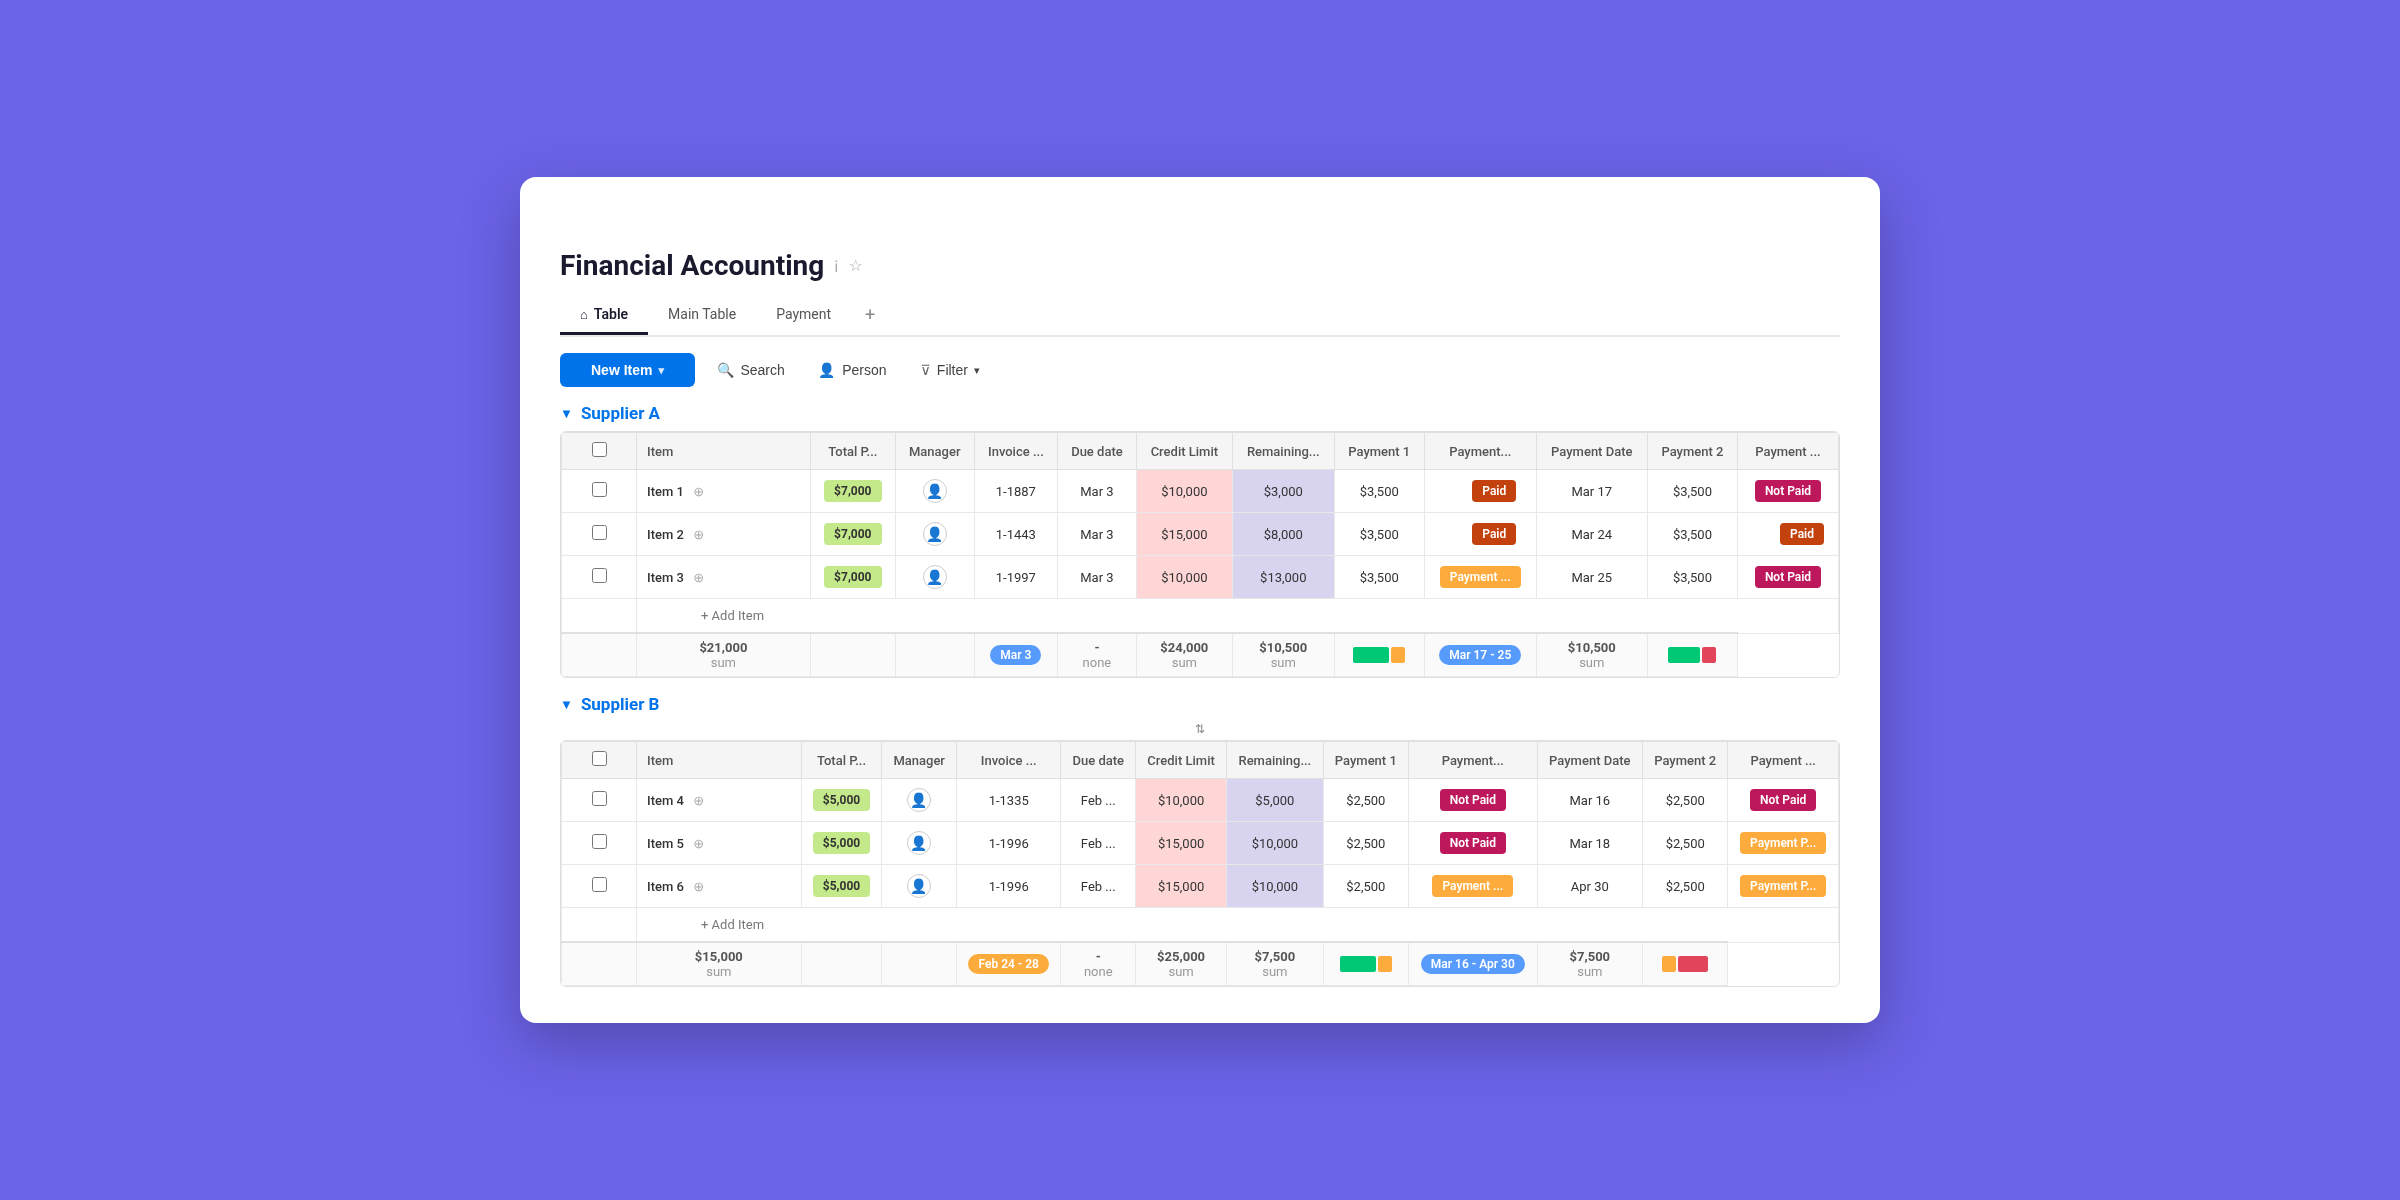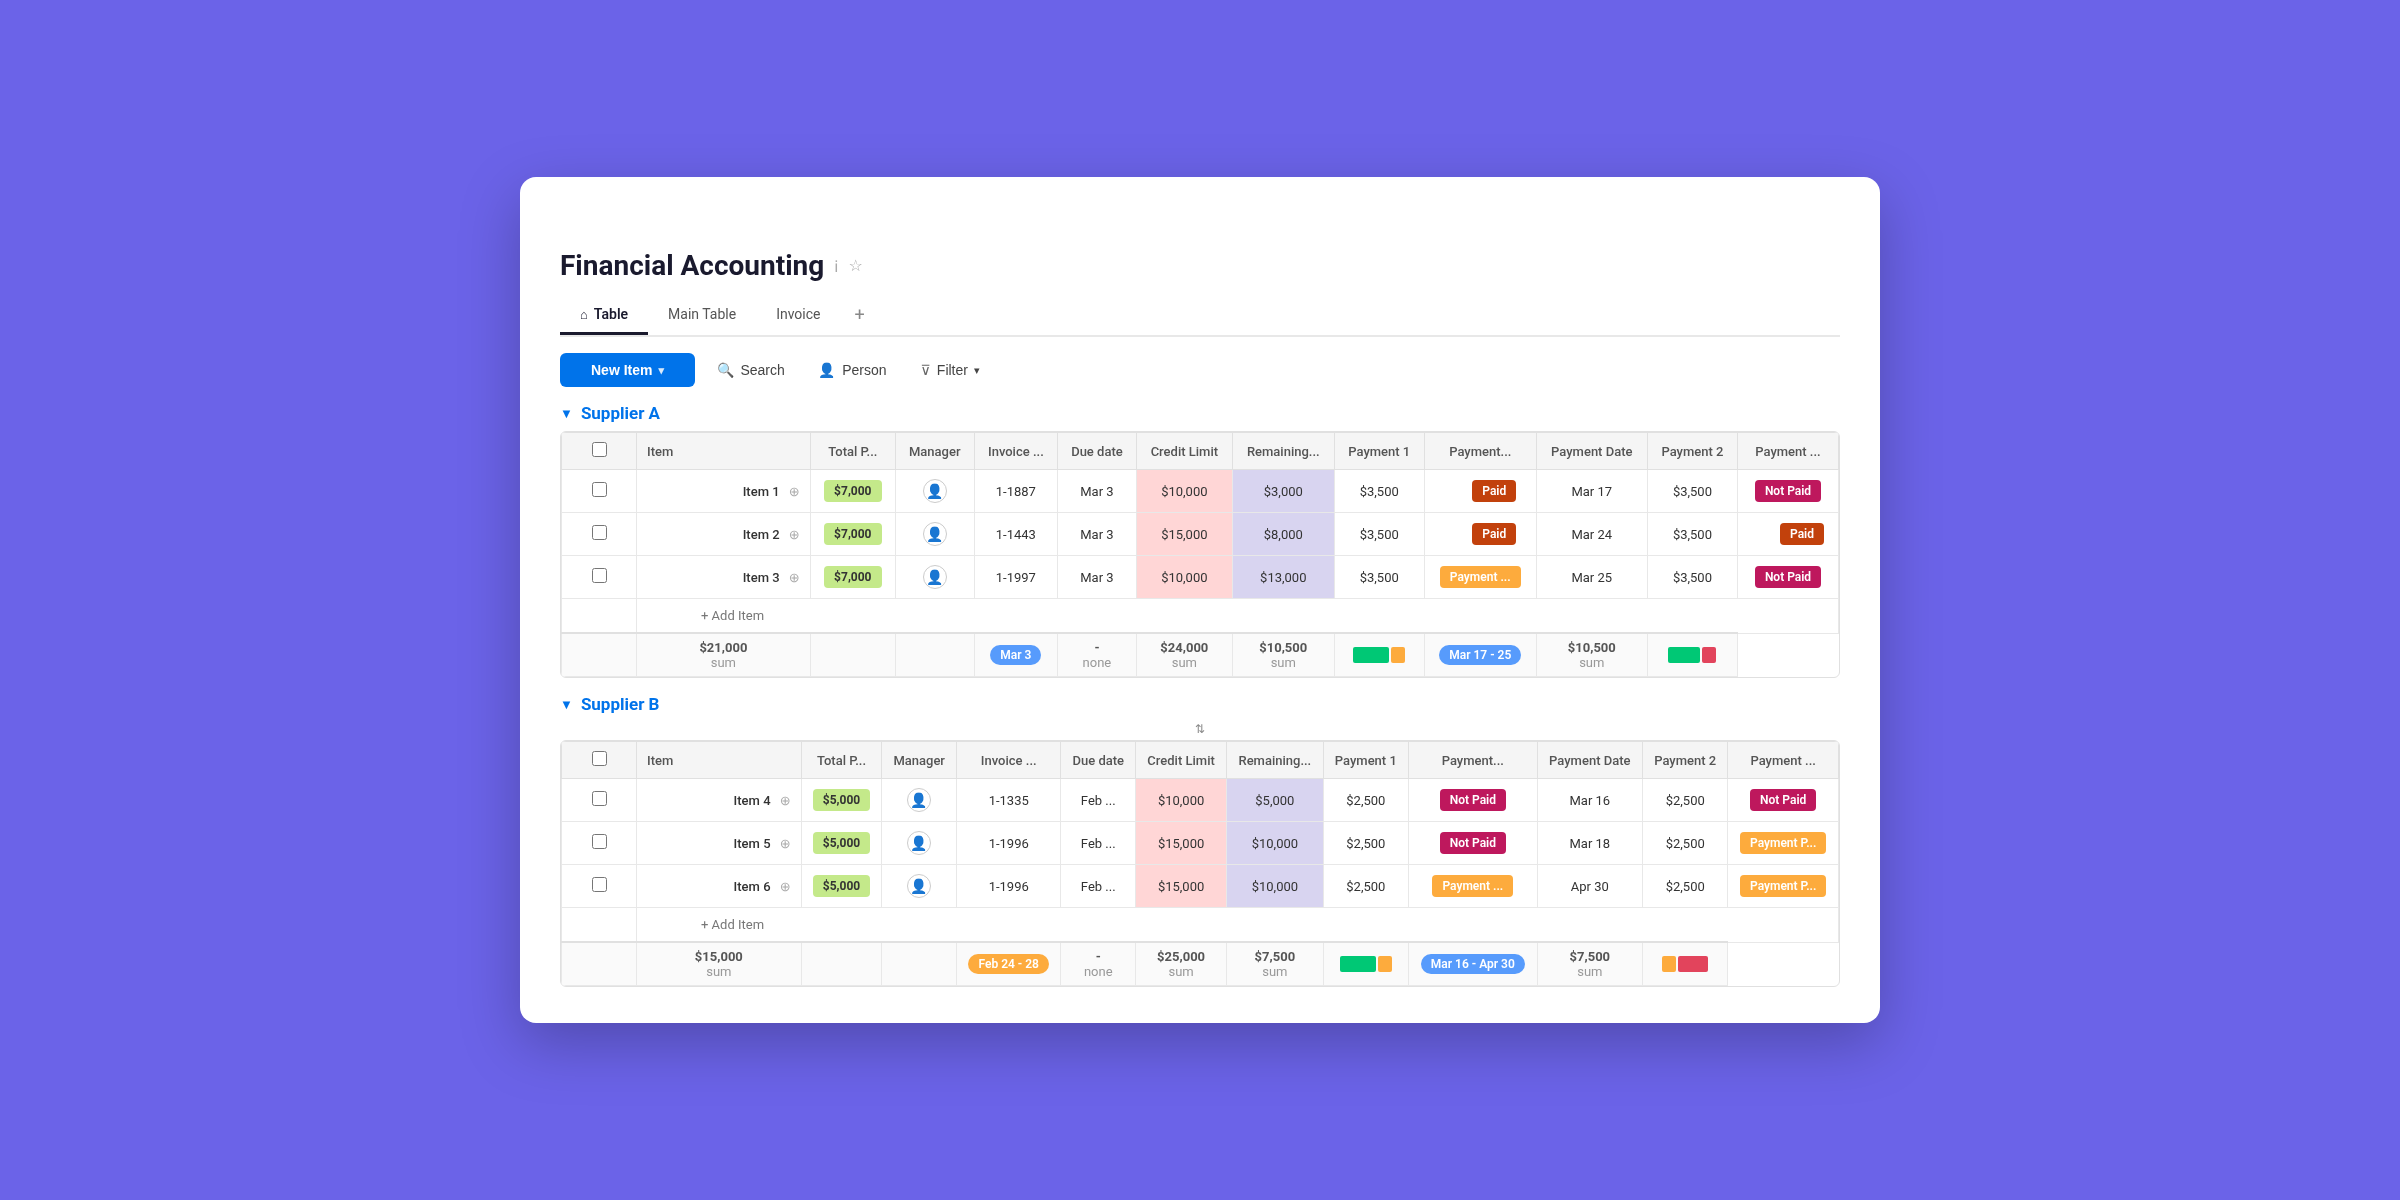--- a/index.html
+++ b/index.html
@@ -149,21 +149,21 @@
       text-align: center;
     }
     thead th.item-col { text-align: left; min-width: 160px; }
     tbody td {
       border: 1px solid #e8e8e8;
       padding: 9px 10px;
       text-align: center;
       color: #333;
       white-space: nowrap;
     }
-    tbody td.item-name { text-align: right; font-weight: 500; border-radius: 20px; }
+    tbody td.item-name { text-align: left; font-weight: 500; border-radius: 20px; }
     .cb-col { width: 36px; }
     .cb { width: 15px; height: 15px; }
 
     .badge {
       display: inline-block;
       padding: 4px 10px;
       border-radius: 4px;
       font-size: 12px;
       font-weight: 600;
       color: #fff;
@@ -241,21 +241,21 @@
     </div>
     <div class="tabs-row">
       <div class="tab active">
         <span class="tab-icon">⌂</span>
         <span>Table</span>
       </div>
       <div class="tab">
         <span>Main Table</span>
       </div>
       <div class="tab">
-        <span>Invoice</span>
+        <span>Payment</span>
       </div>
       <div class="tab-add">+</div>
     </div>
   </div>
 
   <div class="toolbar">
     <button class="btn-new-item">
       <span>New Item</span>
       <span class="chevron">▾</span>
     </button>

